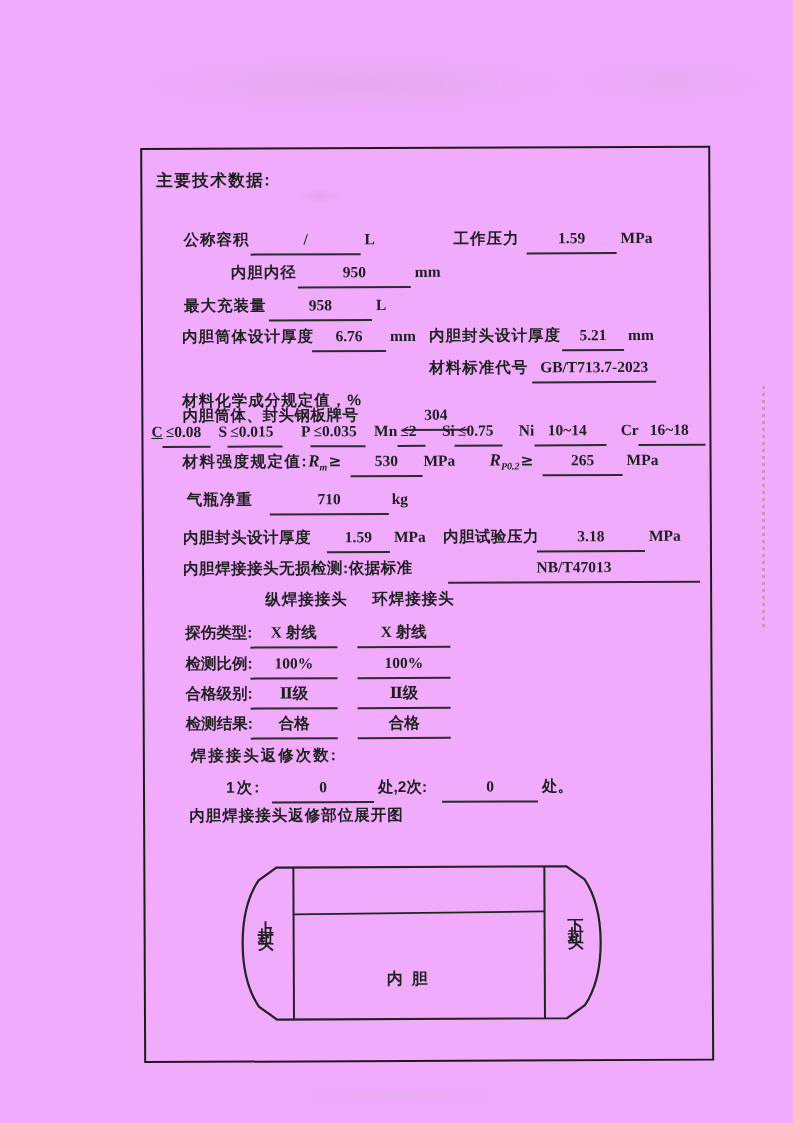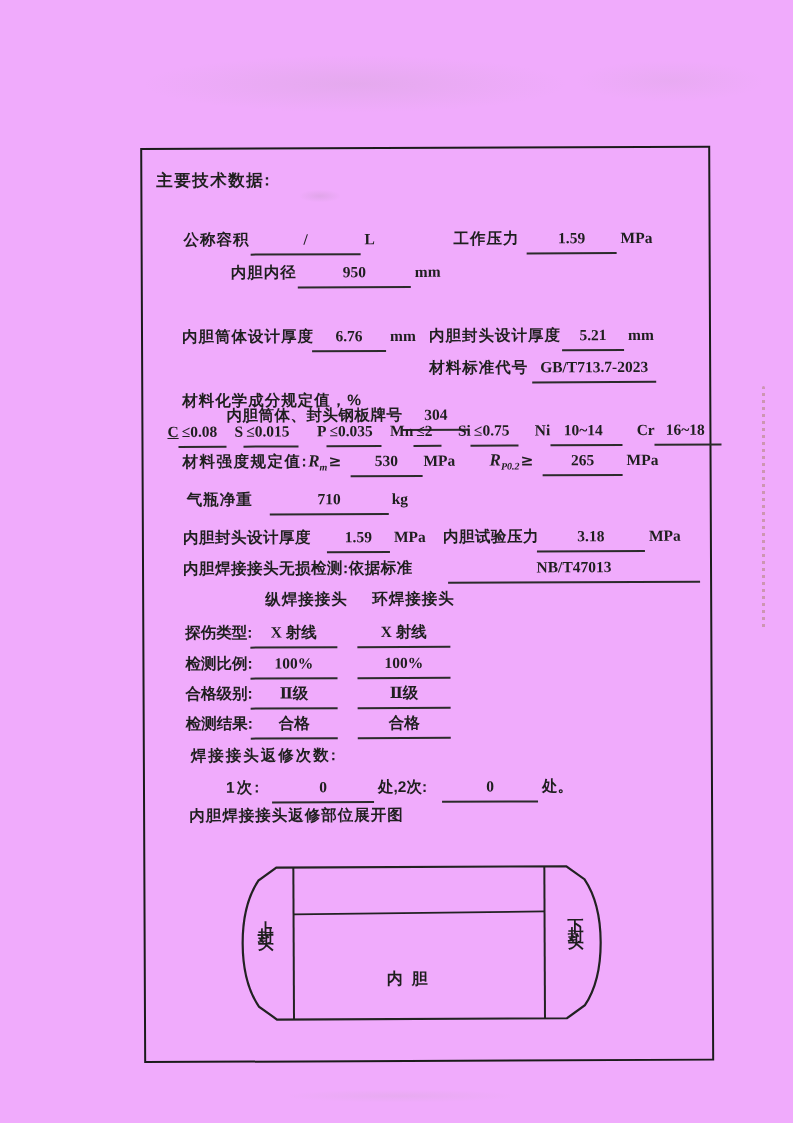--- a/index.html
+++ b/index.html
@@ -30,21 +30,21 @@
     padding-bottom:3px;vertical-align:baseline;
     font-family:"Liberation Serif","DejaVu Serif","DejaVu Sans",serif;
     font-weight:700;font-size:15.5px;
   }
   .unit{margin-left:4px;}
   .title{font-size:16.5px;font-weight:700;letter-spacing:1.5px;}
   .rsym{font-family:"Liberation Serif","DejaVu Serif",serif;font-style:italic;font-weight:700;font-size:17px;}
   .rsub{font-family:"Liberation Serif","DejaVu Serif",serif;font-weight:700;font-size:10px;font-style:italic;}
   .geq{font-family:"DejaVu Sans",sans-serif;font-weight:700;margin:0 3px 0 1px;}
   .chem-item{margin-left:10px;}
-  .chem-item:first-child{margin-left:16px;text-decoration:underline;}
+  .chem-item:first-child{margin-left:0;text-decoration:underline;}
   .chem-item .el{font-family:"Liberation Serif","DejaVu Serif",serif;font-weight:700;}
   .chem-item .ul{padding-left:3px;padding-right:9px;}
   .weld-lbl{display:inline-block;width:65px;letter-spacing:0;}
   .weld-ul1{width:87px;}
   .weld-ul2{width:93px;margin-left:20px;}
   .hdr{position:absolute;font-weight:700;font-size:15.5px;letter-spacing:1px;}
   
   .diagram{position:absolute;left:233px;top:859px;width:372px;height:166px;}
   .v-label{
     position:absolute;writing-mode:vertical-rl;text-orientation:upright;
@@ -87,30 +87,33 @@
       <span class="lbl" style="width:67px;">公称容积</span><span class="ul" style="width:110px;">/</span><span class="unit">L</span>
     </div>
     <div class="cell" style="left:455px;top:228px;">
       <span class="lbl" style="width:73px;">工作压力</span><span class="ul" style="width:90px;">1.59</span><span class="unit">MPa</span>
     </div>
 
     <div class="cell" style="left:185px;top:261px;padding-left:47px;">
       <span class="lbl" style="width:67px;">内胆内径</span><span class="ul" style="width:113px;">950</span><span class="unit">mm</span>
     </div>
 
+    <div class="cell" style="left:185px;top:294px;">
+      <span class="lbl" style="width:85px;">最大充装量</span><span class="ul" style="width:103px;">958</span><span class="unit">L</span>
+    </div>
 
     <div class="cell" style="left:183px;top:325px;">
       <span class="lbl" style="width:130px;">内胆筒体设计厚度</span><span class="ul" style="width:74px;">6.76</span><span class="unit">mm</span>
     </div>
     <div class="cell" style="left:430px;top:325px;">
       <span class="lbl" style="width:133px;">内胆封头设计厚度</span><span class="ul" style="width:62px;text-align:center;">5.21</span><span class="unit">mm</span>
     </div>
 
     <div class="cell" style="left:183px;top:357px;">
-      <span class="lbl" style="width:220px;letter-spacing:0.5px;text-align:right;">内胆筒体、封头钢板牌号</span><span class="ul" style="width:67px;margin-top:47px;">304</span>
+      <span class="lbl" style="width:220px;letter-spacing:0.5px;">内胆筒体、封头钢板牌号</span><span class="ul" style="width:67px;margin-top:47px;">304</span>
     </div>
     <div class="cell" style="left:430px;top:357px;">
       <span class="lbl" style="width:103px;">材料标准代号</span><span class="ul" style="width:124px;">GB/T713.7-2023</span>
     </div>
 
     <div class="cell" style="left:183px;top:389px;">
       <span class="lbl">材料化学成分规定值，%</span>
     </div>
     <div class="cell" style="left:152px;top:420px;">
       <span class="chem-item"><span class="el">C</span><span class="ul">≤0.08</span></span>

